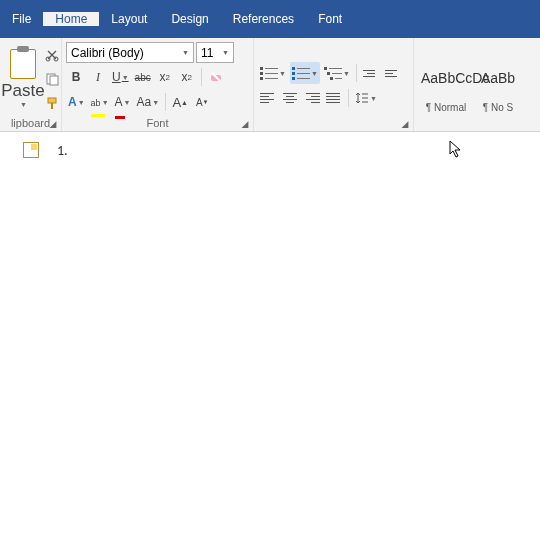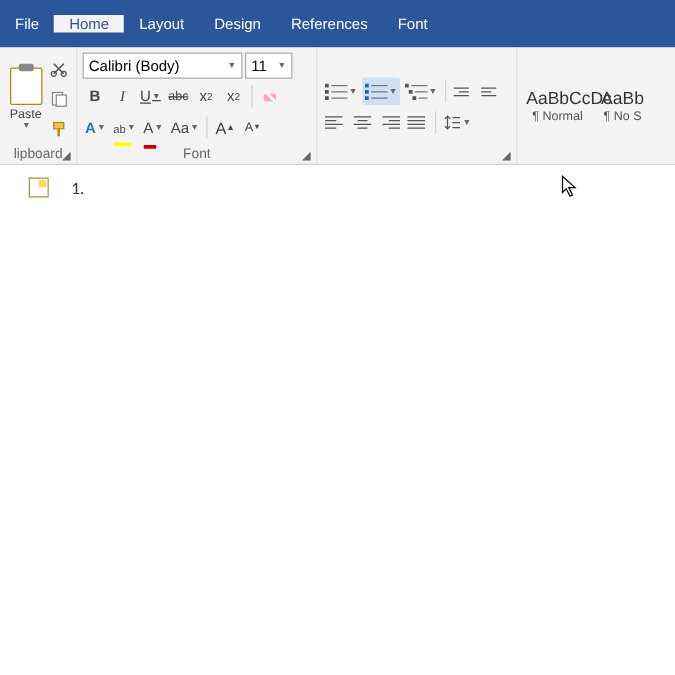--- a/index.html
+++ b/index.html
@@ -12,29 +12,29 @@
   .group-body { flex: 1; display: flex; align-items: center; }
   .group-label { text-align: center; font-size: 11px; color: #666; padding: 2px 0; position: relative; }
   .launcher { position: absolute; right: 2px; bottom: 1px; width: 12px; height: 12px; display: flex; align-items: center; justify-content: center; color: #666; font-size: 9px; cursor: pointer; }
   .col { display: flex; flex-direction: column; gap: 2px; }
   .row { display: flex; align-items: center; gap: 2px; }
   .btn { display: flex; align-items: center; justify-content: center; min-width: 20px; height: 22px; padding: 0 2px; cursor: pointer; border-radius: 2px; color: #444; }
   .dd { font-size: 7px; color: #666; margin-left: 1px; }
   .paste-big { width: 38px; display: flex; flex-direction: column; align-items: center; justify-content: center; cursor: pointer; }
   .paste-icon { width: 26px; height: 30px; background: linear-gradient(#fff,#fff); border: 1px solid #b8860b; border-radius: 2px; position: relative; margin-top: 2px; }
   .paste-icon::before { content: ""; position: absolute; top: -4px; left: 6px; width: 12px; height: 6px; background: #888; border-radius: 2px; }
-  .paste-label { font-size: 10px; color: #444; margin-top: 2px; }
+  .paste-label { font-size: 17px; color: #444; margin-top: 2px; }
   .fontname { width: 128px; height: 21px; border: 1px solid #ababab; background: #fff; font-size: 12px; padding: 0 4px; display: flex; align-items: center; justify-content: space-between; }
   .fontsize { width: 38px; height: 21px; border: 1px solid #ababab; background: #fff; font-size: 12px; padding: 0 4px; display: flex; align-items: center; justify-content: space-between; }
   .sep { width: 1px; height: 18px; background: #d4d4d4; margin: 0 2px; }
   .color-bar { display: inline-block; width: 14px; height: 3px; margin-top: 10px; }
   svg { display: block; }
   .style-prev { width: 56px; height: 44px; border: 1px solid transparent; padding: 2px; text-align: center; cursor: pointer; }
   .style-prev .sample { font-size: 14px; color: #333; }
-  .style-prev .name { font-size: 10px; color: #555; margin-top: 2px; }
+  .style-prev .name { font-size: 10px; color: #555; margin-top: 16px; }
   .doc { position: relative; height: calc(540px - 26px - 94px); background: #fff; }
   .doc-icon { position: absolute; left: 23px; top: 10px; width: 16px; height: 16px; border: 1px solid #b88c3c; background: #fff; }
   .doc-icon::after { content: ""; position: absolute; right: 1px; top: 1px; width: 6px; height: 6px; background: #ffd56a; }
   .list-num { position: absolute; left: 57px; top: 10px; font-family: Calibri, sans-serif; font-size: 14px; color: #333; }
   .cursor-arrow { position: absolute; left: 449px; top: 8px; }
   .alist { width: 18px; height: 18px; display: flex; flex-direction: column; justify-content: center; gap: 2px; }
   .alist span { display: flex; align-items: center; gap: 2px; }
   .alist i { width: 3px; height: 3px; background: #555; display: inline-block; }
   .alist b { height: 1px; background: #777; display: inline-block; flex: 1; }
   .align { width: 16px; height: 14px; display: flex; flex-direction: column; justify-content: center; gap: 2px; }

